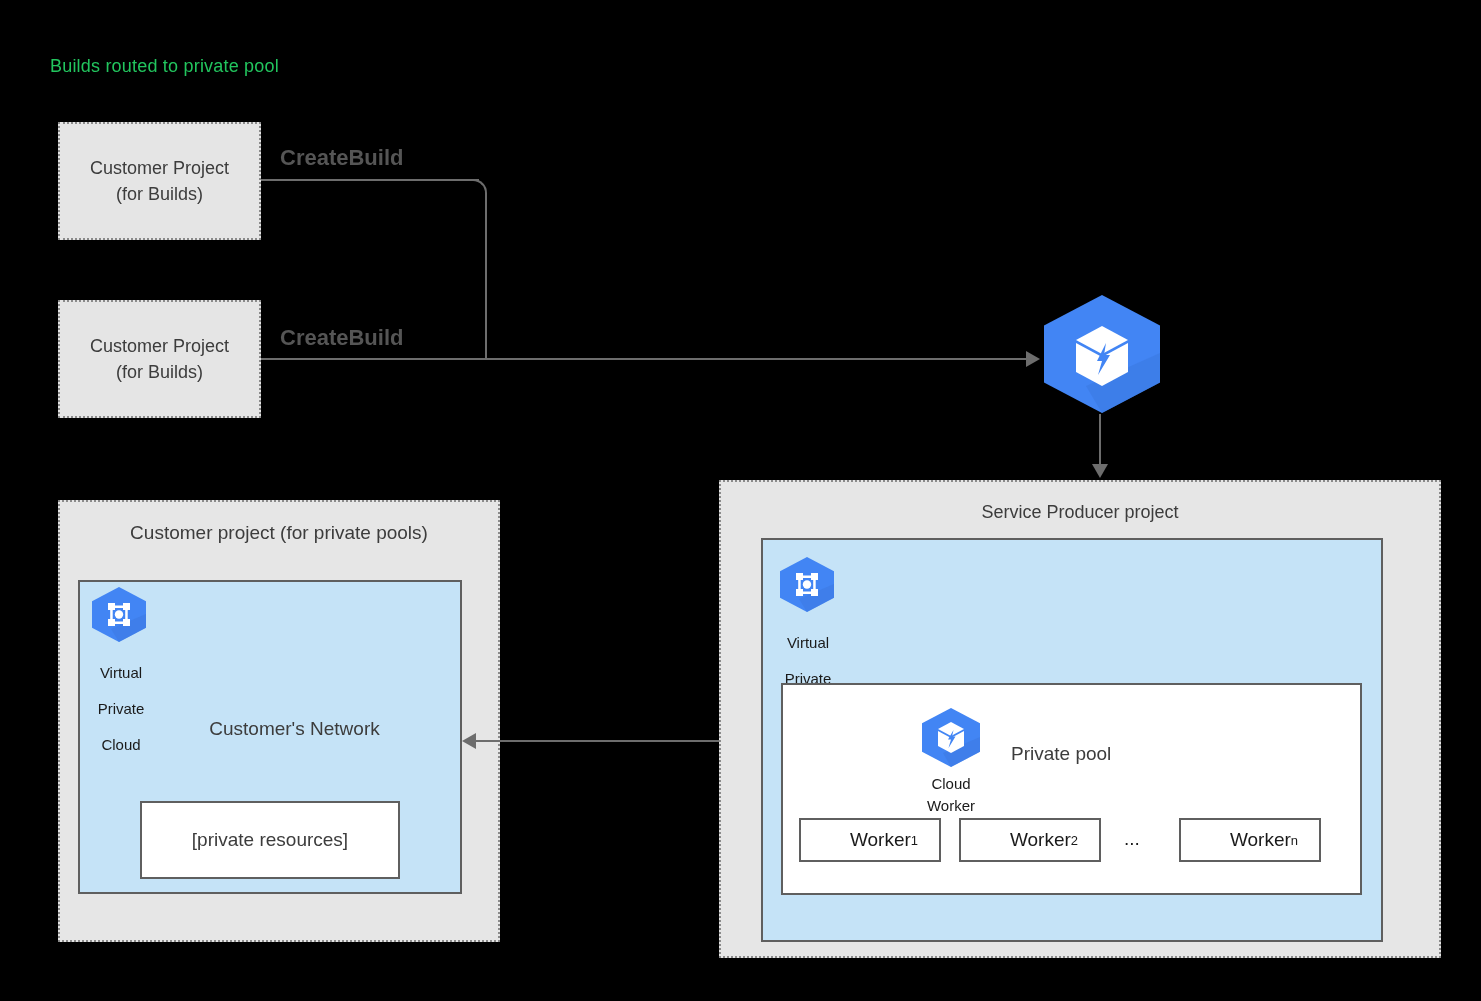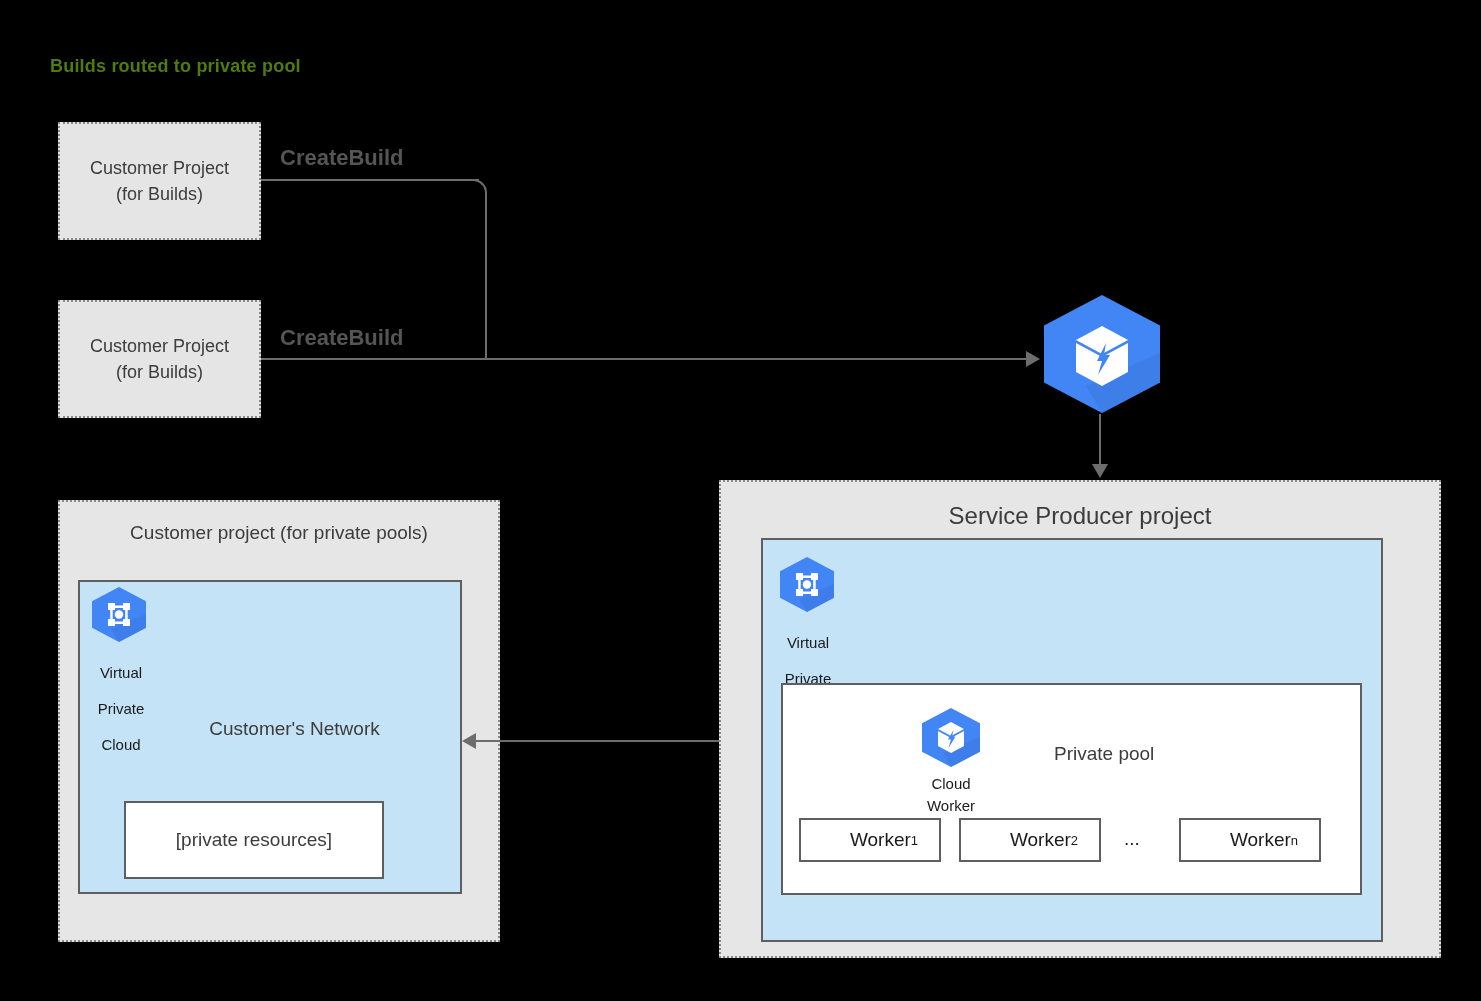--- a/index.html
+++ b/index.html
@@ -17,22 +17,22 @@
     background: #000000;
     overflow: hidden;
   }
   .abs { position: absolute; }
 
   
   #diagram-title {
     left: 50px;
     top: 56px;
     font-size: 18px;
-    font-weight: bold;
-    color: #4d7c0f;
+    font-weight: normal;
+    color: #22c55e;
     letter-spacing: 0.2px;
     white-space: nowrap;
     text-align: center;
   }
 
   
   .cust-build-box {
     width: 203px;
     height: 118px;
     background: #e5e5e5;
@@ -128,21 +128,21 @@
     border: 2px solid #5f5f5f;
     box-sizing: border-box;
   }
   #customers-network-label {
     left: 78px; top: 718px; width: 433px;
     text-align: center;
     font-size: 19px;
     color: #3c3c3c;
   }
   #private-resources-box {
-    left: 124px; top: 801px;
+    left: 140px; top: 801px;
     width: 260px; height: 78px;
     background: #ffffff;
     border: 2px solid #5f5f5f;
     box-sizing: border-box;
     display: flex; align-items: center; justify-content: center;
     font-size: 19px;
     color: #3c3c3c;
   }
 
   
@@ -165,21 +165,21 @@
   #service-producer-container {
     left: 719px; top: 480px;
     width: 722px; height: 478px;
     background: #e6e6e6;
     border: 2px dotted #8a8a8a;
     box-sizing: border-box;
   }
   #service-producer-title {
     left: 719px; top: 502px; width: 722px;
     text-align: center;
-    font-size: 24px;
+    font-size: 18px;
     color: #3c3c3c;
   }
   #service-producer-network-box {
     left: 761px; top: 538px;
     width: 622px; height: 404px;
     background: #c5e3f7;
     border: 2px solid #5f5f5f;
     box-sizing: border-box;
   }
   #service-producer-network-label {
@@ -197,21 +197,21 @@
   }
   #cloudbuild-small-group { left: 920px; top: 707px; width: 62px; }
   .cb-caption {
     text-align: center;
     font-size: 15px;
     line-height: 21px;
     color: #1a1a1a;
     margin-top: 1px;
   }
   #private-pool-label {
-    left: 1054px; top: 743px;
+    left: 1011px; top: 743px;
     font-size: 19px;
     color: #3c3c3c;
     white-space: nowrap;
   }
 
   
   .worker-box {
     height: 44px;
     background: #ffffff;
     border: 2px solid #5f5f5f;

